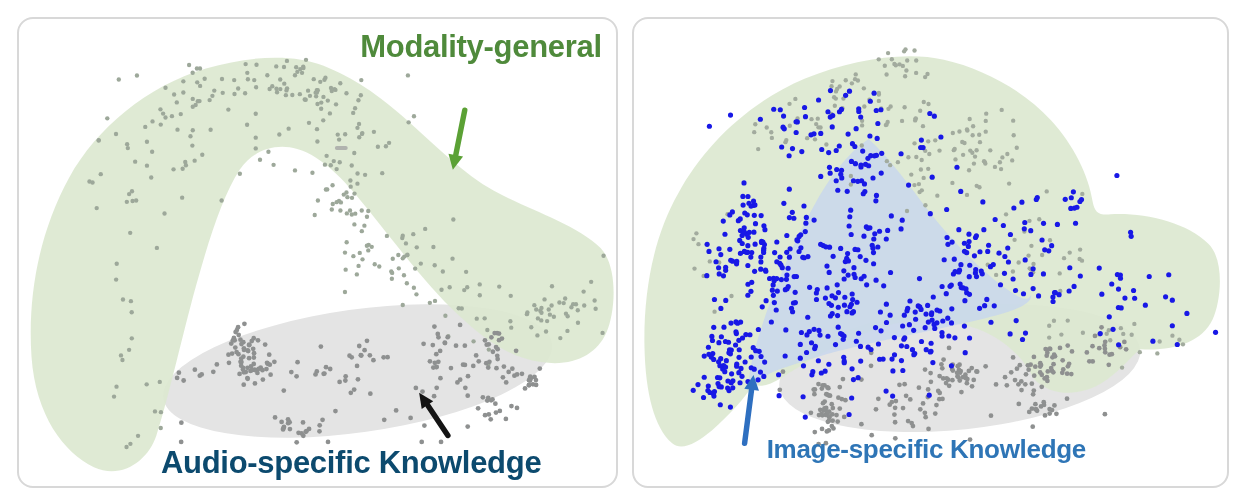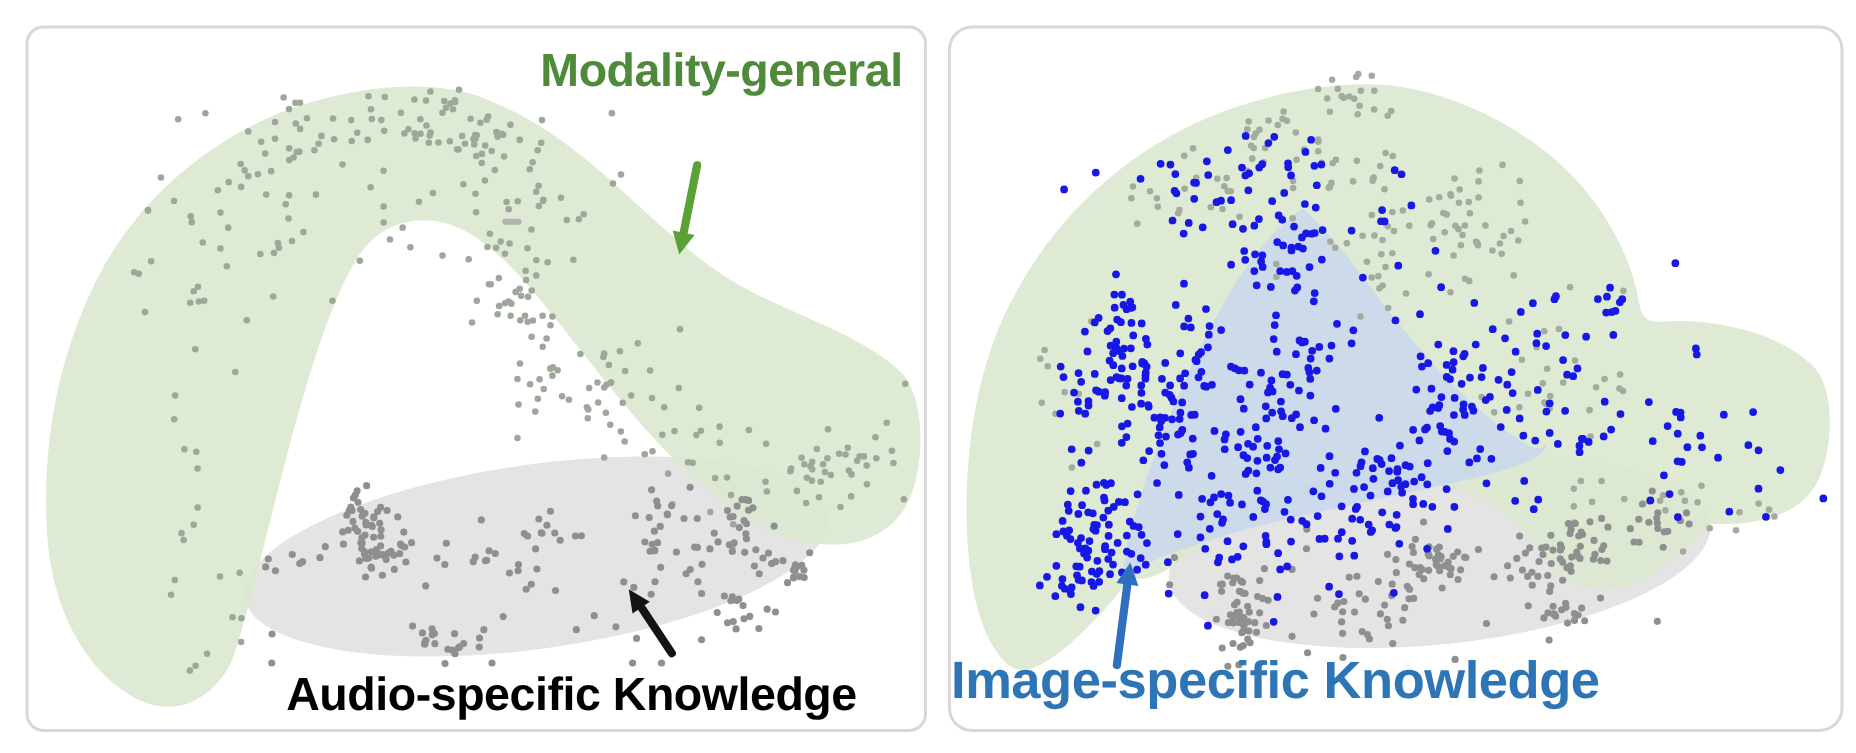--- a/index.html
+++ b/index.html
@@ -1,26 +1,26 @@
 <!DOCTYPE html>
 <html><head>
 <meta charset="utf-8">
 <style>
   html,body{margin:0;padding:0;background:#ffffff;}
   body{width:1237px;height:502px;position:relative;font-family:"Liberation Sans",sans-serif;overflow:hidden;}
   .figure{position:absolute;inset:0;}
   .panel{position:absolute;top:17px;height:471px;background:#ffffff;border:2px solid #d8d8d8;border-radius:16px;box-sizing:border-box;overflow:hidden;}
-  .panel--audio{left:17px;width:601px;border-radius:12px;}
+  .panel--audio{left:17px;width:601px;}
   .panel--image{left:632px;width:597px;}
   .panel svg{position:absolute;left:0;top:0;width:100%;height:100%;}
   .lbl{position:absolute;line-height:1.05;font-weight:600;letter-spacing:-0.3px;white-space:nowrap;}
   .lbl-general{left:326px;top:12px;width:272px;text-align:center;font-size:31px;color:#4f8a3b;}
   .lbl-general span{display:block;}
-  .lbl-audio{left:142px;top:428px;width:440px;text-align:center;font-size:31px;color:#000000;}
-  .lbl-image{left:0px;top:417px;width:452px;text-align:left;font-size:35px;color:#2e75b6;}
+  .lbl-audio{left:142px;top:428px;width:440px;font-size:31px;color:#0c4a6e;}
+  .lbl-image{left:0px;top:417px;width:452px;text-align:right;font-size:26px;color:#2e75b6;}
 </style>
 </head>
 <body>
 
 <div class="figure">
 
   <section class="panel panel--audio">
     <svg viewBox="0 0 601 471">
       <g>
         <ellipse cx="341" cy="355" rx="198" ry="62" transform="rotate(-8 341 355)" fill="#e4e4e4"></ellipse>

